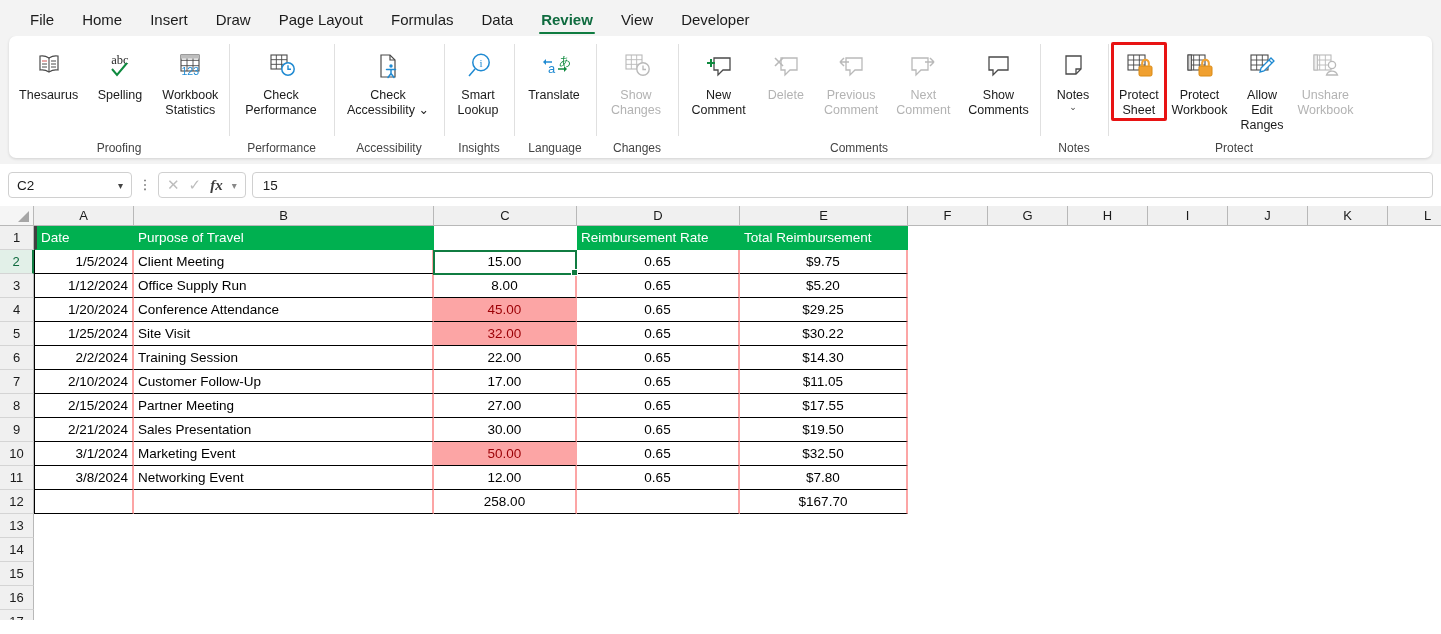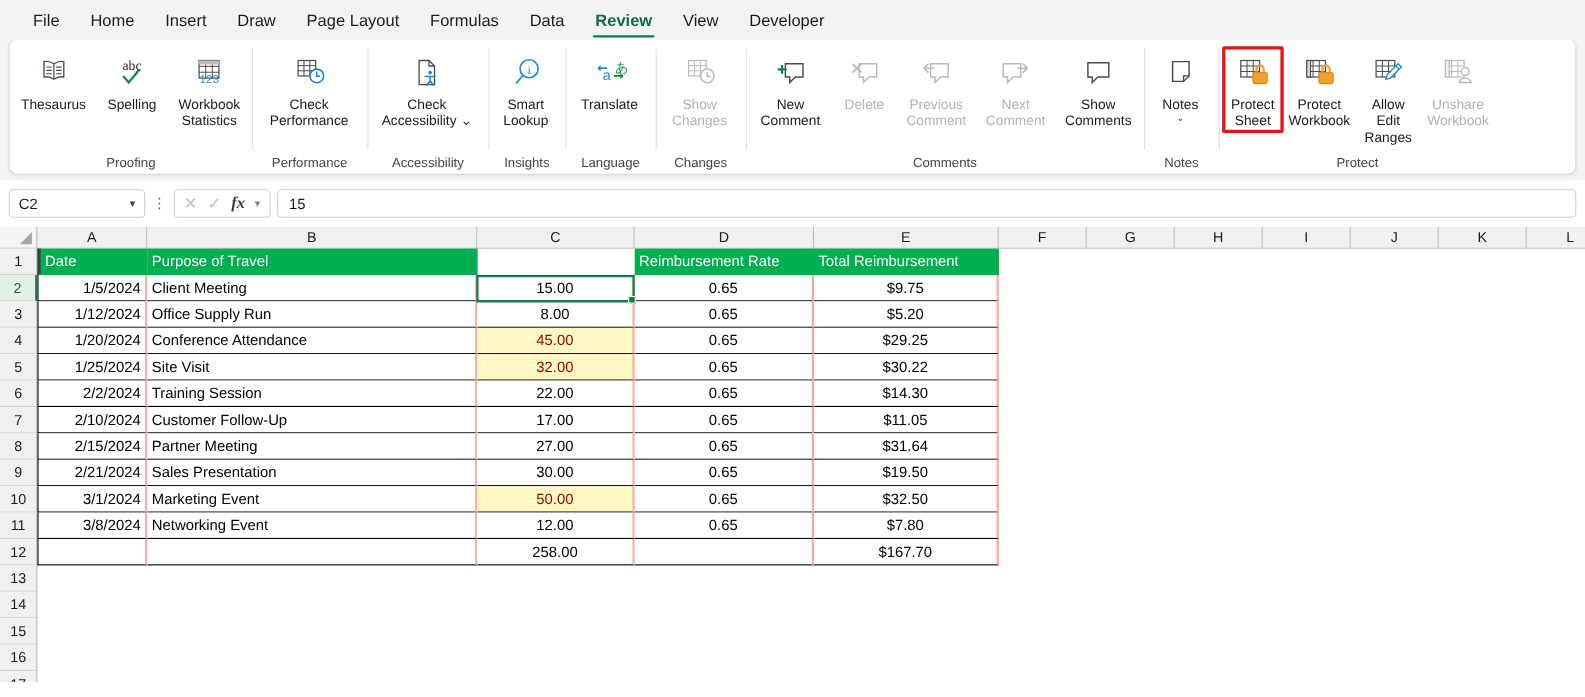--- a/index.html
+++ b/index.html
@@ -135,21 +135,21 @@
     background: #ffffff; cursor: default;
   }
   .cell.first { border-left: 1px solid #000; }
   .cell.hdr {
     background: #00b050; color: #ffffff; font-size: 13.5px;
     border-right: 1px solid #00b050; border-bottom: 1px solid #00b050;
   }
   .cell.hdr.first { border-left: 3px solid #404040; }
   .cell.right { text-align: right; }
   .cell.center { text-align: center; }
-  .cell.bad { background: #fef9c3; color: #9c0006; }
+  .cell.bad { background: #fca5a5; color: #9c0006; }
   .selbox {
     position: absolute; border: 2px solid #107c41; pointer-events: none;
     box-sizing: border-box;
   }
   .selbox::after {
     content: ""; position: absolute; right: -3px; bottom: -3px;
     width: 5px; height: 5px; background: #107c41;
     border: 1px solid #fff;
   }
 </style>
@@ -545,21 +545,21 @@
           <div class="cell" style="width: 300px;">Customer Follow-Up</div>
           <div class="cell center" style="width: 143px;">17.00</div>
           <div class="cell center" style="width: 163px;">0.65</div>
           <div class="cell center" style="width: 168px;">$11.05</div>
         </div>
         <div class="srow">
           <div class="cell first right" style="width: 100px;">2/15/2024</div>
           <div class="cell" style="width: 300px;">Partner Meeting</div>
           <div class="cell center" style="width: 143px;">27.00</div>
           <div class="cell center" style="width: 163px;">0.65</div>
-          <div class="cell center" style="width: 168px;">$31.64</div>
+          <div class="cell center" style="width: 168px;">$17.55</div>
         </div>
         <div class="srow">
           <div class="cell first right" style="width: 100px;">2/21/2024</div>
           <div class="cell" style="width: 300px;">Sales Presentation</div>
           <div class="cell center" style="width: 143px;">30.00</div>
           <div class="cell center" style="width: 163px;">0.65</div>
           <div class="cell center" style="width: 168px;">$19.50</div>
         </div>
         <div class="srow">
           <div class="cell first right" style="width: 100px;">3/1/2024</div>

